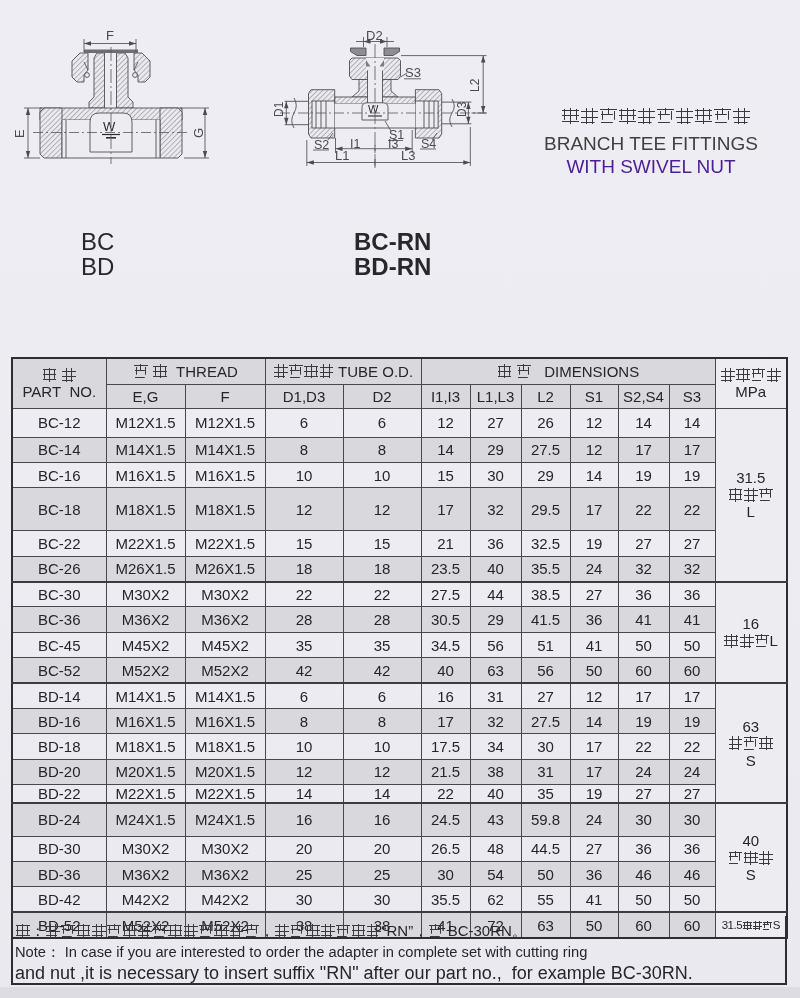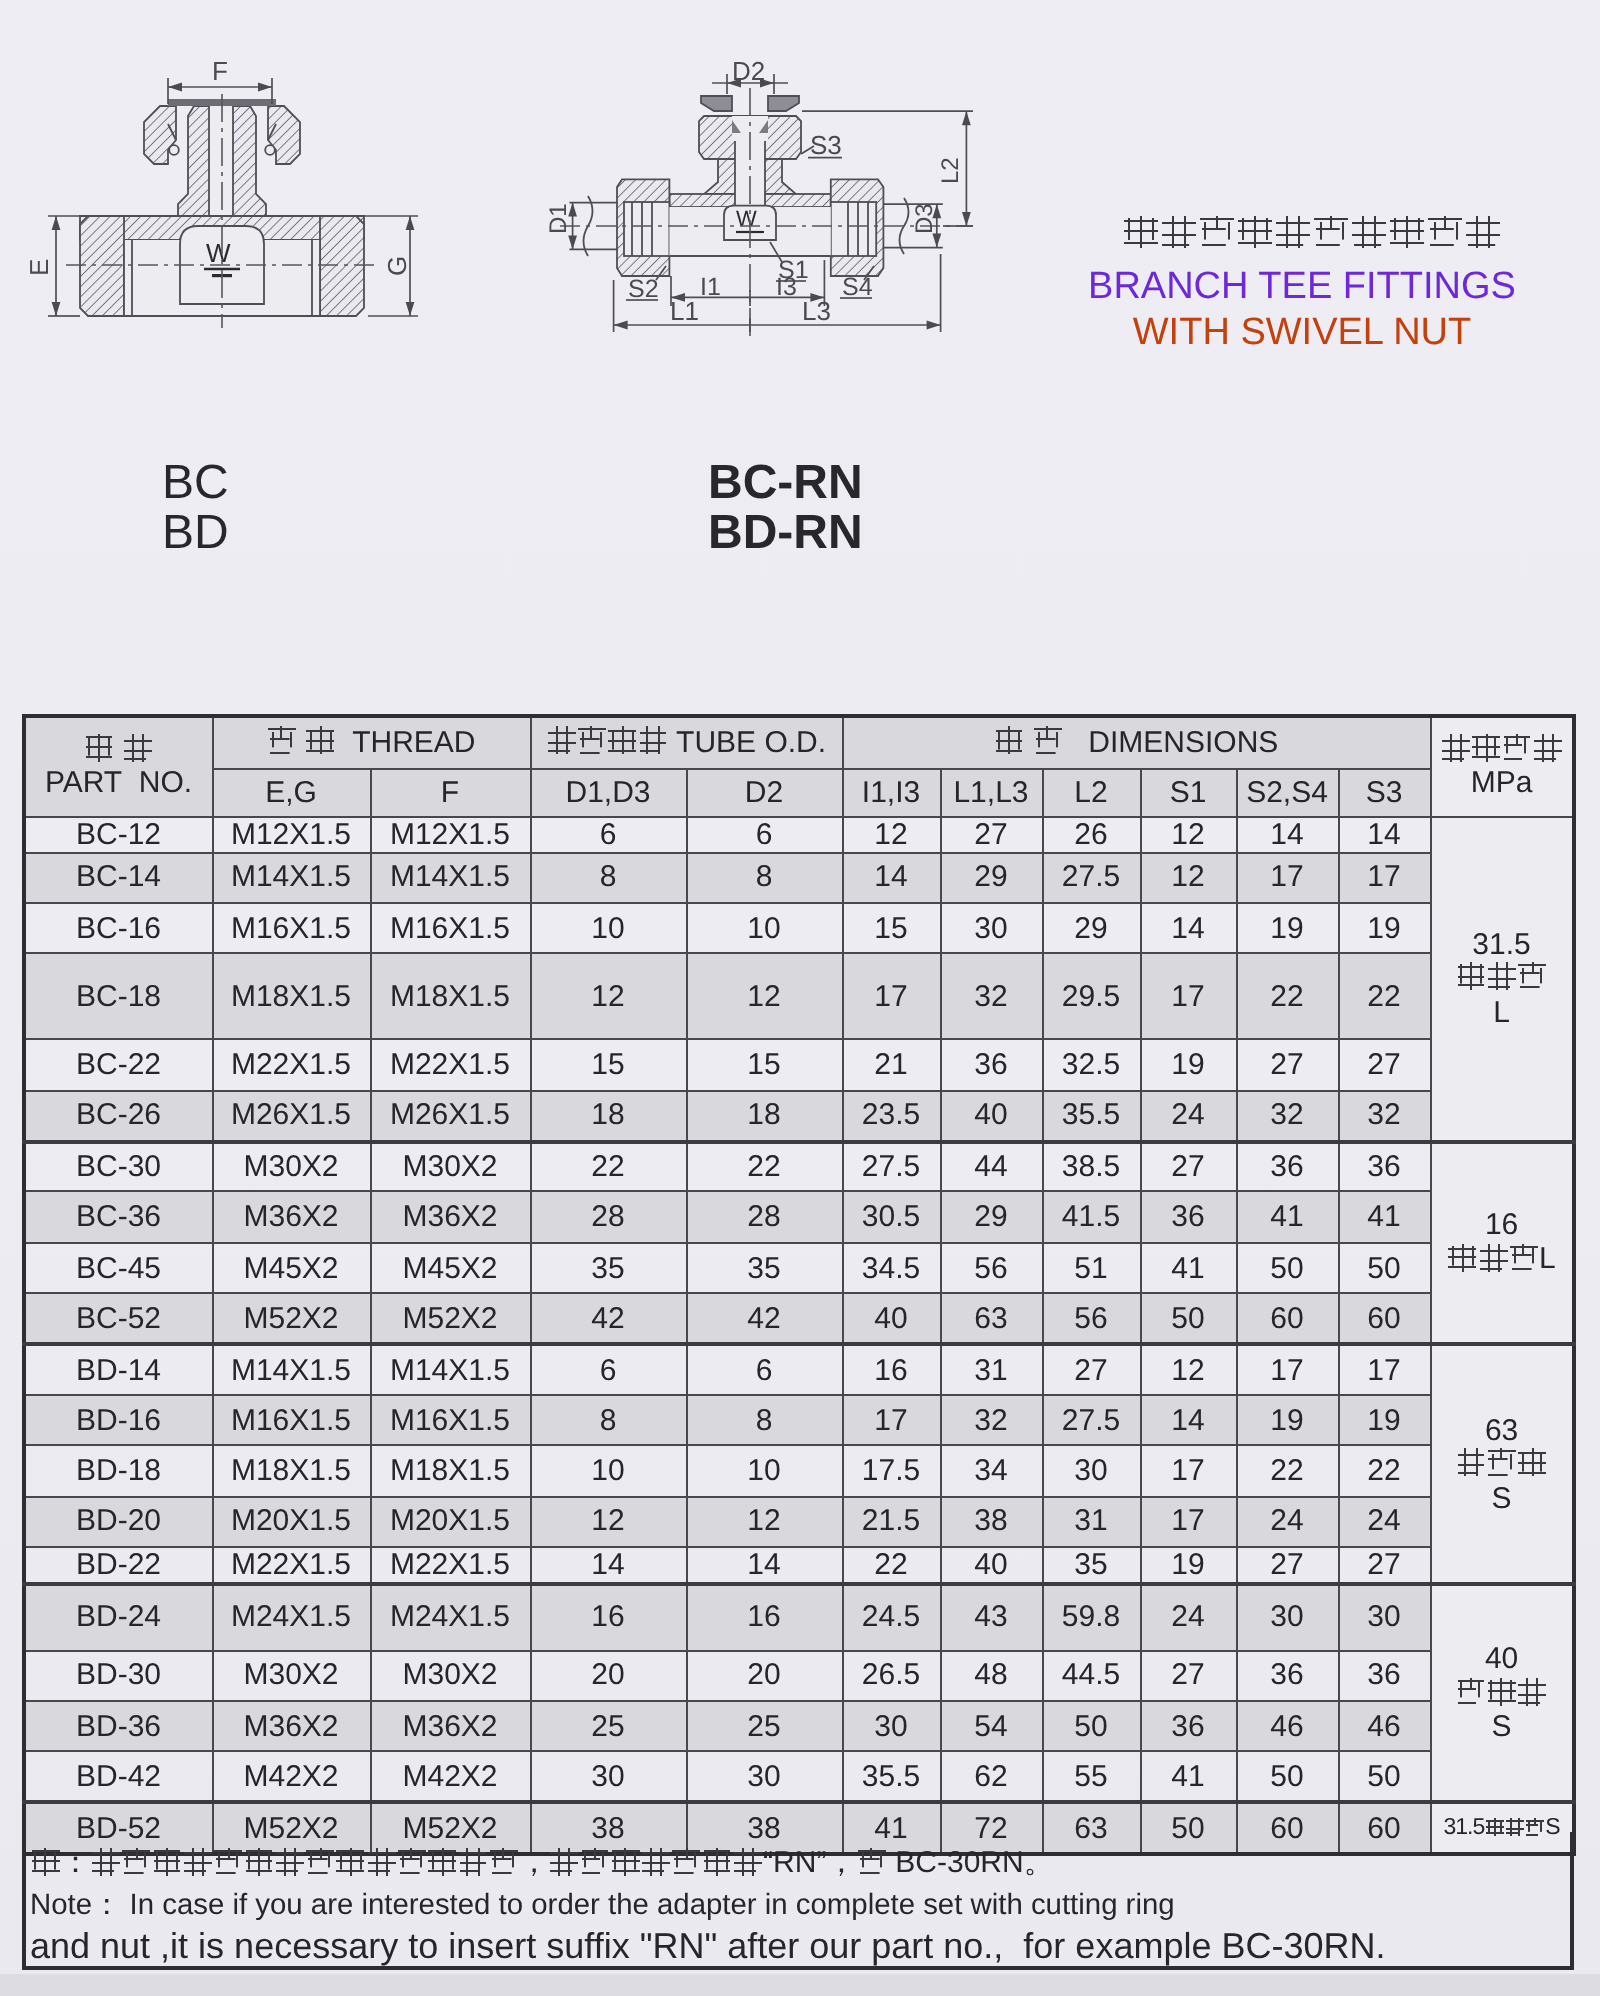--- a/index.html
+++ b/index.html
@@ -234,23 +234,23 @@
 <path d="M306.8,162.5 l7,-2.2 l0,4.4 Z" stroke="none"></path>
       <path d="M470.3,162.5 l-7,-2.2 l0,4.4 Z" stroke="none"></path>
 <line x1="375" y1="159" x2="375" y2="166"></line>
 <text x="335" y="160" font-size="13" stroke="none">L1</text>
 <text x="401" y="160" font-size="13" stroke="none">L3</text>
 </g>
 </svg>
 
 <div class="abs cjktitle" style="left:561px;top:107px;width:200px;font-size:17px;white-space:nowrap"><span class="hz a"></span><span class="hz b"></span><span class="hz c"></span><span class="hz a"></span><span class="hz b"></span><span class="hz c"></span><span class="hz b"></span><span class="hz a"></span><span class="hz c"></span><span class="hz b"></span></div>
 
-<div class="abs" style="left:540px;top:133px;width:222px;text-align:center;font-size:19px;color:#6d28d9;white-space:nowrap">BRANCH TEE FITTINGS</div>
-
-<div class="abs" style="left:540px;top:156px;width:222px;text-align:center;font-size:19px;color:#c2410c;white-space:nowrap">WITH SWIVEL NUT</div>
+<div class="abs" style="left:540px;top:133px;width:222px;text-align:center;font-size:19px;color:#404040;white-space:nowrap">BRANCH TEE FITTINGS</div>
+
+<div class="abs" style="left:540px;top:156px;width:222px;text-align:center;font-size:19px;color:#4c1d95;white-space:nowrap">WITH SWIVEL NUT</div>
 
 <div class="abs" style="left:81px;top:229px;font-size:24px;font-weight:normal;line-height:25px;color:#28282c">BC<br>BD</div>
 
 <div class="abs" style="left:354px;top:229px;font-size:24px;font-weight:bold;line-height:25px;color:#28282c">BC-RN<br>BD-RN</div>
 
 <table class="abs" style="left:11px;top:357px;width:776px;height:559px;border:2px solid #2e2e32">
 <colgroup>
       <col style="width:94px">
       <col style="width:79px">
       <col style="width:80px">
@@ -280,21 +280,21 @@
         <td>D1,D3</td>
         <td>D2</td>
         <td>I1,I3</td>
         <td>L1,L3</td>
         <td>L2</td>
         <td>S1</td>
         <td>S2,S4</td>
         <td>S3</td>
       </tr>
 
-<tr style="height:18px">
+<tr style="height:29px">
         <td>BC-12</td>
         <td>M12X1.5</td>
         <td>M12X1.5</td>
         <td>6</td>
         <td>6</td>
         <td>12</td>
         <td>27</td>
         <td>26</td>
         <td>12</td>
         <td>14</td>

